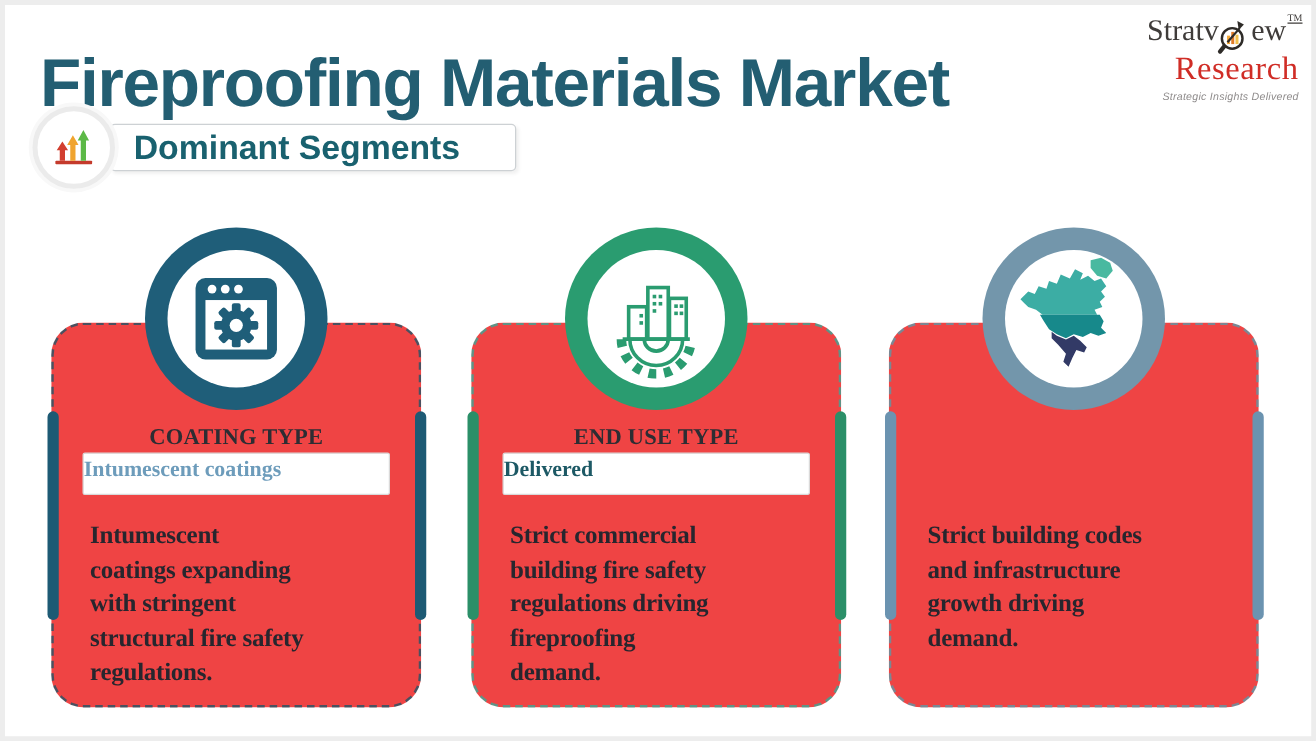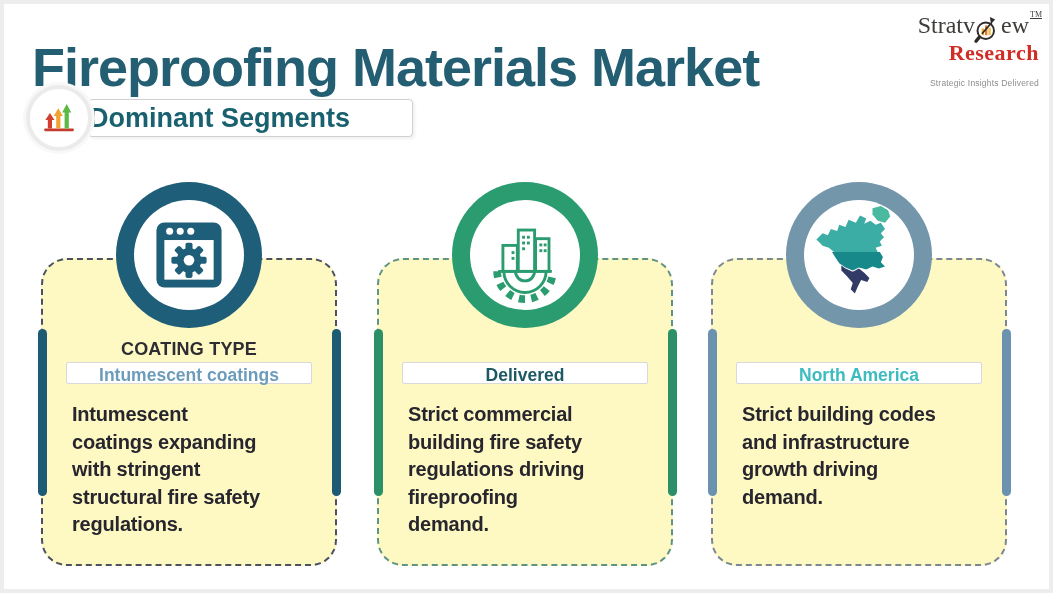--- a/index.html
+++ b/index.html
@@ -30,52 +30,53 @@
     text-align:right;
   }
   .logo-row {
     display:flex; justify-content:flex-end; align-items:center;
     font-size:24px; color:var(--logo-text,#3f3c3a);
     line-height:26px;
   }
   .logo-row svg { margin:0 -2px -4px -2px; }
   .logo-tm { font-size:8px; vertical-align:top; position:relative; top:-10px; left:1px;text-decoration:underline; }
   .logo-research {
-    font-size:22px; font-weight:700; color:var(--research,#d02d26);
+    font-size:26px; font-weight:400; color:var(--research,#d02d26);
     letter-spacing:.5px; margin-top:-2px; padding-right:2px;
   }
   .logo-tagline {
-    font-size:8.5px; color:var(--tagline,#8f8c8c);
-    margin-top:12px; padding-right:2px; letter-spacing:.2px;
+    font-size:8.5px; font-style:italic; color:var(--tagline,#8f8c8c);
+    margin-top:2px; padding-right:2px; letter-spacing:.2px;
     font-family:"Liberation Sans", sans-serif;
   }
 
   
   .section-box {
     position:absolute; left:88px; top:99px; width:325px; height:38px;
     background:#fff; border:1px solid #cdd1d4; border-radius:4px;
     box-shadow:2px 2px 3px rgba(0,0,0,.06);
-    line-height:36px; 
+    line-height:36px; padding-left:18px;
     font-size:27px; font-weight:800; color:var(--section-label,#19616f);
     white-space:nowrap;
   }
   .growth-badge {
     position:absolute; left:26px; top:85px; width:66px; height:66px;
     background:#fff; border:4px solid #ebebeb; border-radius:50%;
     box-shadow:0 0 0 3px #f8f8f8;
     display:flex; align-items:center; justify-content:center;
     z-index:2;
   }
 
   
   .card {
     position:absolute; top:258px; width:296px; height:308px;
-    background:#fef9c3;
+    background:#ef4444;
     border:2px dashed var(--dash,#555);
     border-radius:26px;
+    font-family:Liberation Serif, serif;
   }
   .card1 { left:41px; }
   .card2 { left:377px; }
   .card3 { left:711px; }
 
   .circle {
     position:absolute; top:-78px; left:50%; transform:translateX(-50%);
     width:146px; height:146px; border-radius:50%;
     background:var(--ring,#1f5e79);
     display:flex; align-items:center; justify-content:center;
@@ -91,28 +92,28 @@
   }
   .side-bar.left  { left:-5.5px; }
   .side-bar.right { right:-5.5px; }
 
   .card-title {
     position:absolute; top:79px; left:0; right:0; text-align:center;
     font-size:18px; font-weight:800; letter-spacing:.2px;
     color:var(--heading,#2d2d33);
   }
   .value-box {
-    position:absolute; top:102px; left:23px; right:23px; height:22px;
+    position:absolute; top:102px; left:23px; right:23px; height:34px;
     background:#fff; border:1px solid #d9d9d9; border-radius:2px;
-    text-align:center; line-height:24px;
+    line-height:24px;
     font-size:17.5px; font-weight:700;
     color:var(--value-color,#333);
   }
   .card-body {
-    position:absolute; top:141px; left:29px; right:16px;
+    position:absolute; top:155px; left:29px; right:16px;
     font-size:20px; font-weight:700; line-height:27.5px;
     letter-spacing:-.2px;
     color:var(--body-text,#27262e);
     white-space:pre-line;
   }
 
   .map-canada    { fill:var(--map-canada,#3cada4); }
   .map-greenland { fill:var(--map-greenland,#49b9a0); }
   .map-usa       { fill:var(--map-usa,#17898b); }
   .map-mexico    { fill:var(--map-mexico,#323a66); }
@@ -214,20 +215,21 @@
           <line x1="22" y1="67" x2="78" y2="67" stroke-width="3"></line>
           <path d="M 28 67 A 22 22 0 0 0 72 67" stroke-width="3"></path>
           <path d="M 40 67 A 10 10 0 0 0 60 67" stroke-width="3"></path>
           <path d="M 21 67 A 29 29 0 0 0 79 67" stroke-width="8" stroke-dasharray="6.5 6.5"></path>
         </g>
       </svg>
     </div>
   </div>
   <div class="side-bar left"></div>
   <div class="side-bar right"></div>
+  <div class="card-title">END USE TYPE</div>
   <div class="value-box">Delivered</div>
   <div class="card-body">Strict commercial
 building fire safety
 regulations driving
 fireproofing
 demand.</div>
 </div>
 
 <div class="card card3" style="--ring: #7396ab; --bar: #6b93b0; --dash: #7b8793; --value-color: #3dbcc0; --map-canada: #3cada4; --map-greenland: #49b9a0; --map-usa: #17898b; --map-mexico: #323a66;">
   <div class="circle">
@@ -235,18 +237,17 @@
       <svg width="104" height="104" viewBox="0 0 100 100">
         <polygon class="map-canada" points="9,35 15,29 20,31 23,25 29,27 31,21 37,23 40,16 47,19 51,12 57,15 55,20 61,17 66,21 71,19 75,25 71,29 74,33 70,37 72,41 66,43 68,47 26,47 21,43 15,41 12,38"></polygon>
         <polygon class="map-greenland" points="63,5 71,3 78,7 80,13 75,19 68,17 63,11"></polygon>
         <polygon class="map-usa" points="24,47 70,47 73,52 71,57 75,61 69,63 63,61 57,64 50,62 44,65 37,62 31,58 27,52"></polygon>
         <polygon class="map-mexico" points="33,60 37,63 44,66 50,63 55,67 60,72 58,76 52,74 49,80 46,87 42,83 44,77 38,70 33,65"></polygon>
       </svg>
     </div>
   </div>
   <div class="side-bar left"></div>
   <div class="side-bar right"></div>
-  <div class="value-box">North America</div>
   <div class="card-body">Strict building codes
 and infrastructure
 growth driving
 demand.</div>
 </div>
 
 </body></html>

